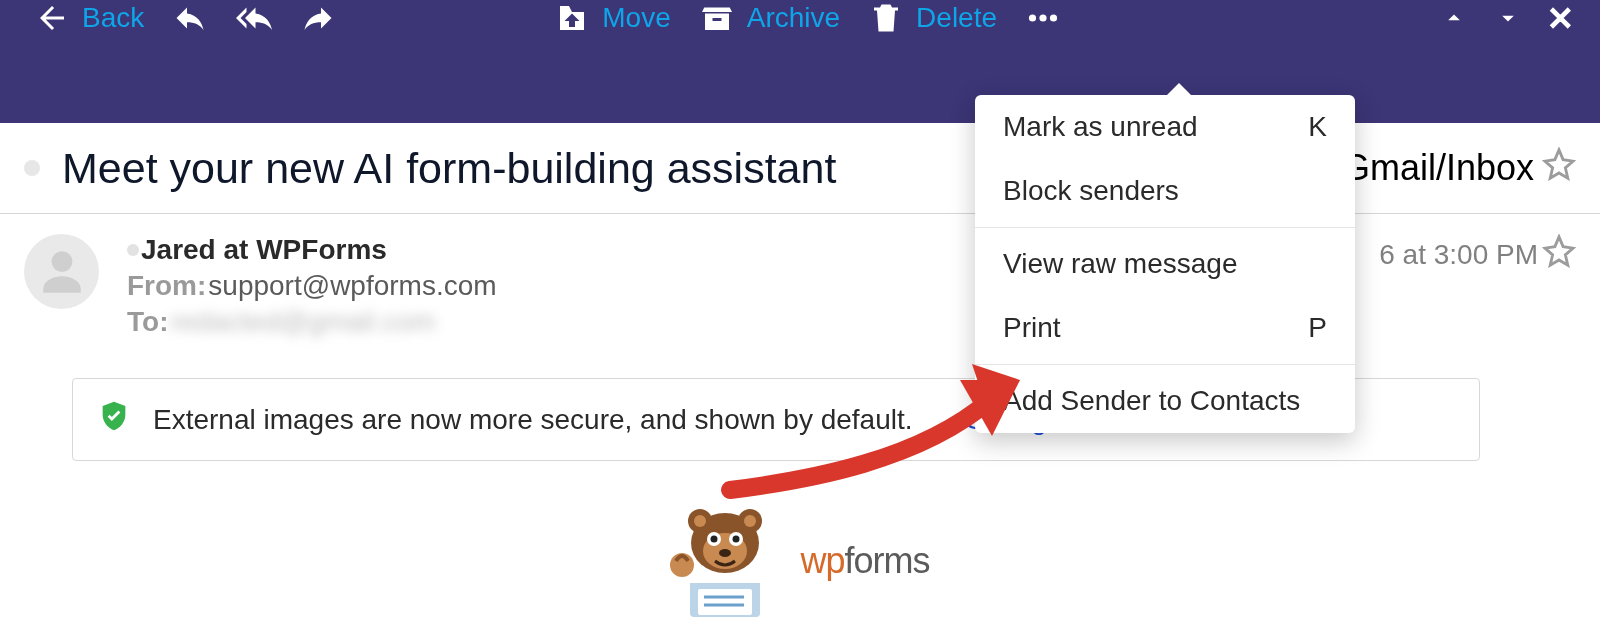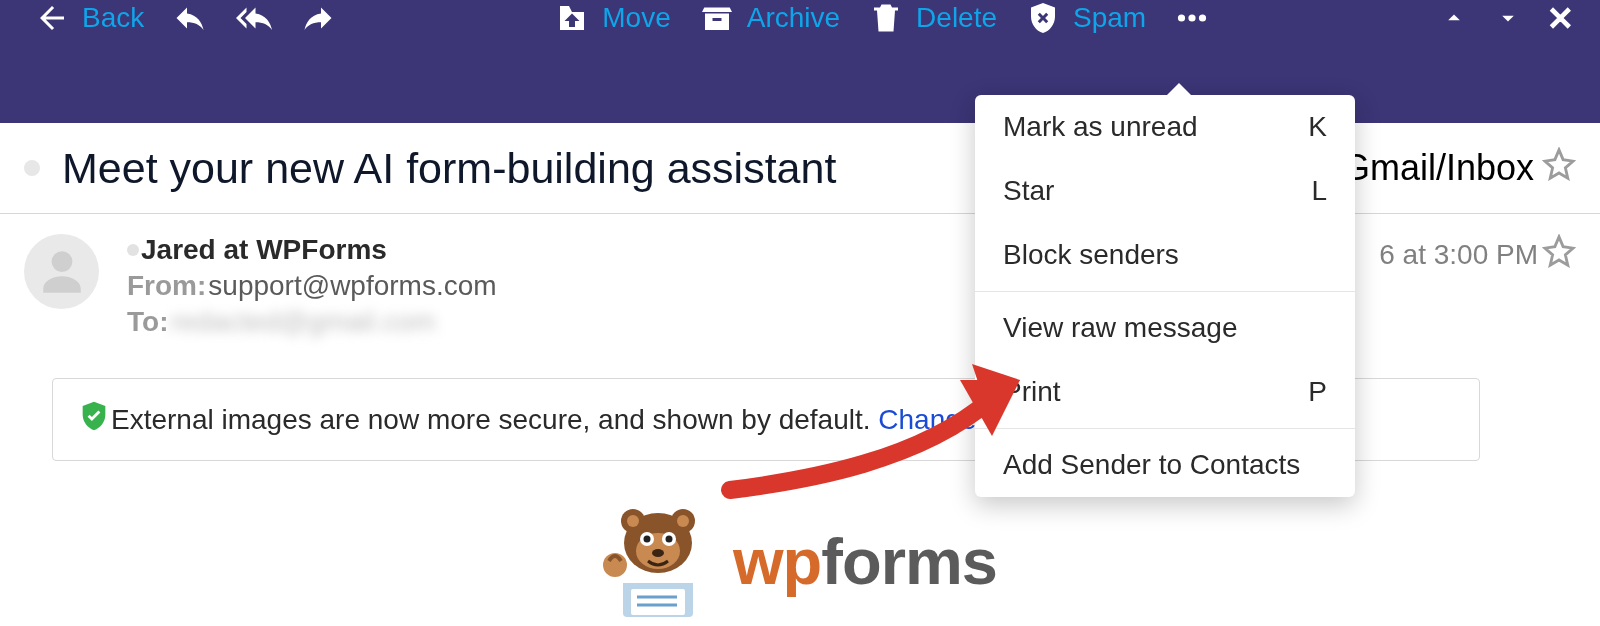--- a/index.html
+++ b/index.html
@@ -18,26 +18,26 @@
   .avatar{width:75px;height:75px;border-radius:50%;background:#e9e9e9;display:flex;align-items:center;justify-content:center;margin-right:28px}
   .avatar svg{width:50px;height:50px;fill:#cfcfcf}
   .sender-block{font-size:28px;color:#2a2a2a}
   .sender-block .line{display:flex;align-items:center;gap:2px;margin-bottom:4px}
   .bullet{width:12px;height:12px;border-radius:50%;background:#e2e2e2}
   .sender-name{font-weight:700}
   .meta-label{color:#9a9a9a;font-weight:700}
   .meta-val{color:#5a5a5a}
   .to-blur{color:#bdbdbd;filter:blur(6px)}
   .date-star{margin-left:auto;display:flex;align-items:center;gap:4px;color:#808080;font-size:28px}
-  .notice{margin:36px 120px 0 52px;border:1px solid #d8d8d8;border-radius:4px;padding:20px 24px;display:flex;align-items:center;font-size:28px;color:#2a2a2a}
+  .notice{margin:36px 120px 0 72px;border:1px solid #d8d8d8;border-radius:4px;padding:20px 24px;display:flex;align-items:center;gap:22px;font-size:28px;color:#2a2a2a}
   .shield svg{width:34px;height:34px}
   .link{color:#1a4bd6}
   .logo-wrap{display:flex;justify-content:center;margin-top:40px;align-items:center;gap:20px}
   
-  .wp-word{font-size:65px;font-weight:700;color:#5b5b5b;letter-spacing:-1px}
+  .wp-word{font-size:36px;font-weight:400;color:#5b5b5b;letter-spacing:-1px}
   .wp-word .wp{color:#d66a2a}
   
   
   .dropdown{position:absolute;top:95px;left:975px;width:380px;background:#fff;box-shadow:0 8px 26px rgba(0,0,0,.22);border-radius:6px;z-index:20}
   .dd-arrow{position:absolute;top:-12px;left:190px;width:0;height:0;border-left:14px solid transparent;border-right:14px solid transparent;border-bottom:14px solid #fff}
   .dd-item{display:flex;align-items:center;justify-content:space-between;padding:16px 28px;font-size:28px;color:#2a2a2a;cursor:pointer}
   .dd-sep{height:1px;background:#e5e5e5;margin:4px 0}
   
   .anno{position:absolute;top:340px;left:720px;z-index:30;pointer-events:none}
 </style>
@@ -93,28 +93,20 @@
     </span>
     <span>Archive</span>
   </div>
   <div class="tb-btn">
     <span class="tb-ic">
       <svg viewBox="0 0 24 24">
           <path d="M6 7h12l-1 14H7L6 7zm3-4h6l1 2h4v2H4V5h4l1-2zM9 10h2v8H9zm4 0h2v8h-2z"></path>
         </svg>
     </span>
     <span>Delete</span>
-  </div>
-  <div class="tb-btn">
-    <span class="tb-ic">
-      <svg viewBox="0 0 24 24">
-          <path d="M12 2 4 5v6c0 5 3.4 9.7 8 11 4.6-1.3 8-6 8-11V5l-8-3zm3.5 12.1L14.1 15.5 12 13.4l-2.1 2.1-1.4-1.4L10.6 12 8.5 9.9l1.4-1.4L12 10.6l2.1-2.1 1.4 1.4L13.4 12l2.1 2.1z"></path>
-        </svg>
-    </span>
-    <span>Spam</span>
   </div>
   <div class="tb-btn">
     <span class="tb-ic">
       <svg viewBox="0 0 24 24">
           <circle cx="5" cy="12" r="2.4"></circle>
           <circle cx="12" cy="12" r="2.4"></circle>
           <circle cx="19" cy="12" r="2.4"></circle>
         </svg>
     </span>
   </div>
@@ -218,24 +210,20 @@
   <span class="wp-word"><span class="wp">wp</span><span>forms</span></span>
 </div>
 
 <div class="dropdown">
   <div class="dd-arrow"></div>
   <div class="dd-item">
     <span>Mark as unread</span>
     <span>K</span>
   </div>
   <div class="dd-item">
-    <span>Star</span>
-    <span>L</span>
-  </div>
-  <div class="dd-item">
     <span>Block senders</span>
       <span></span>
   </div>
   <div class="dd-sep"></div>
   <div class="dd-item">
     <span>View raw message</span>
       <span></span>
   </div>
   <div class="dd-item">
     <span>Print</span>

